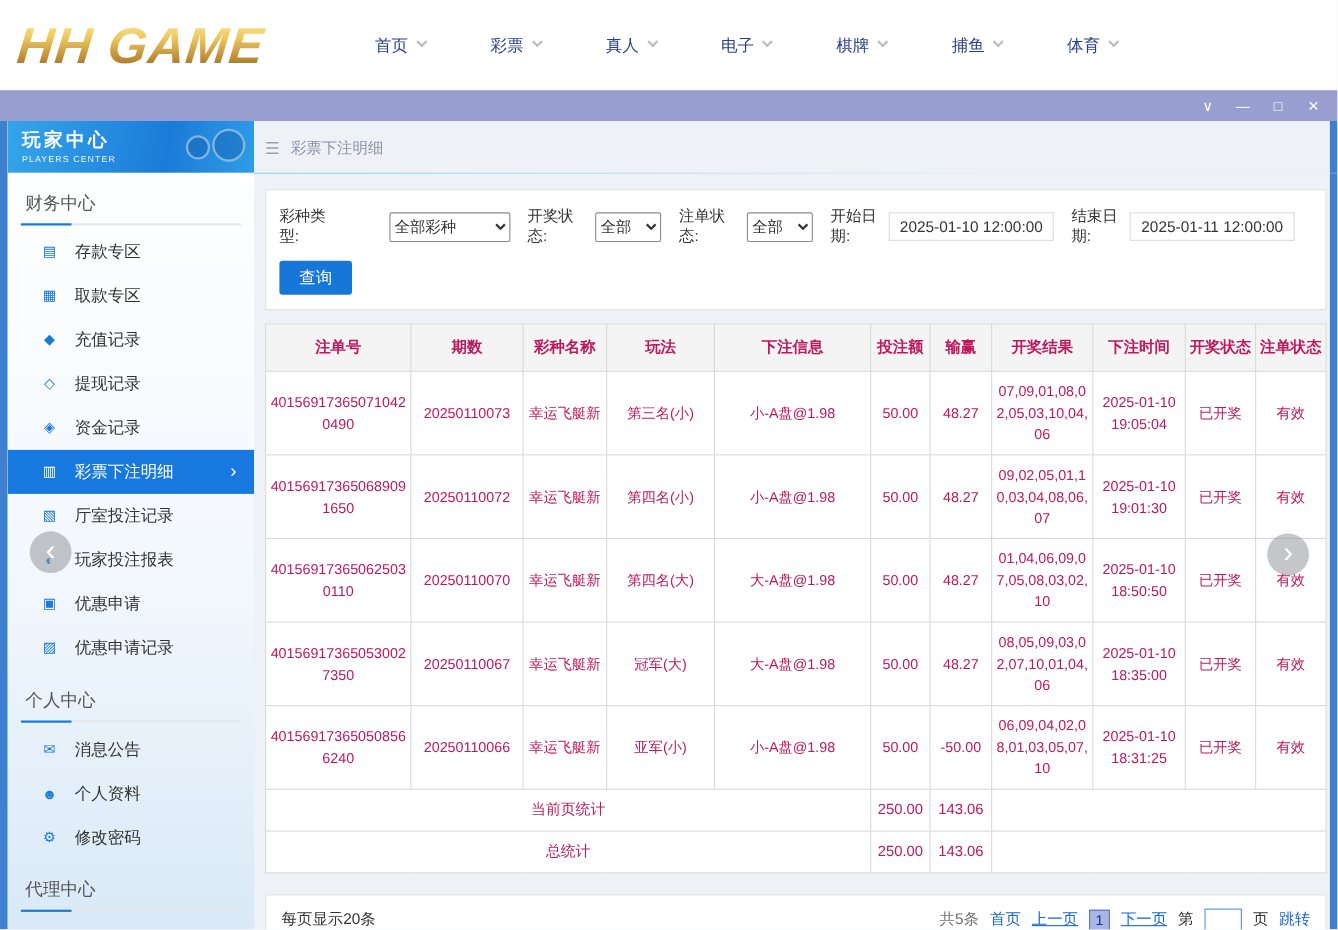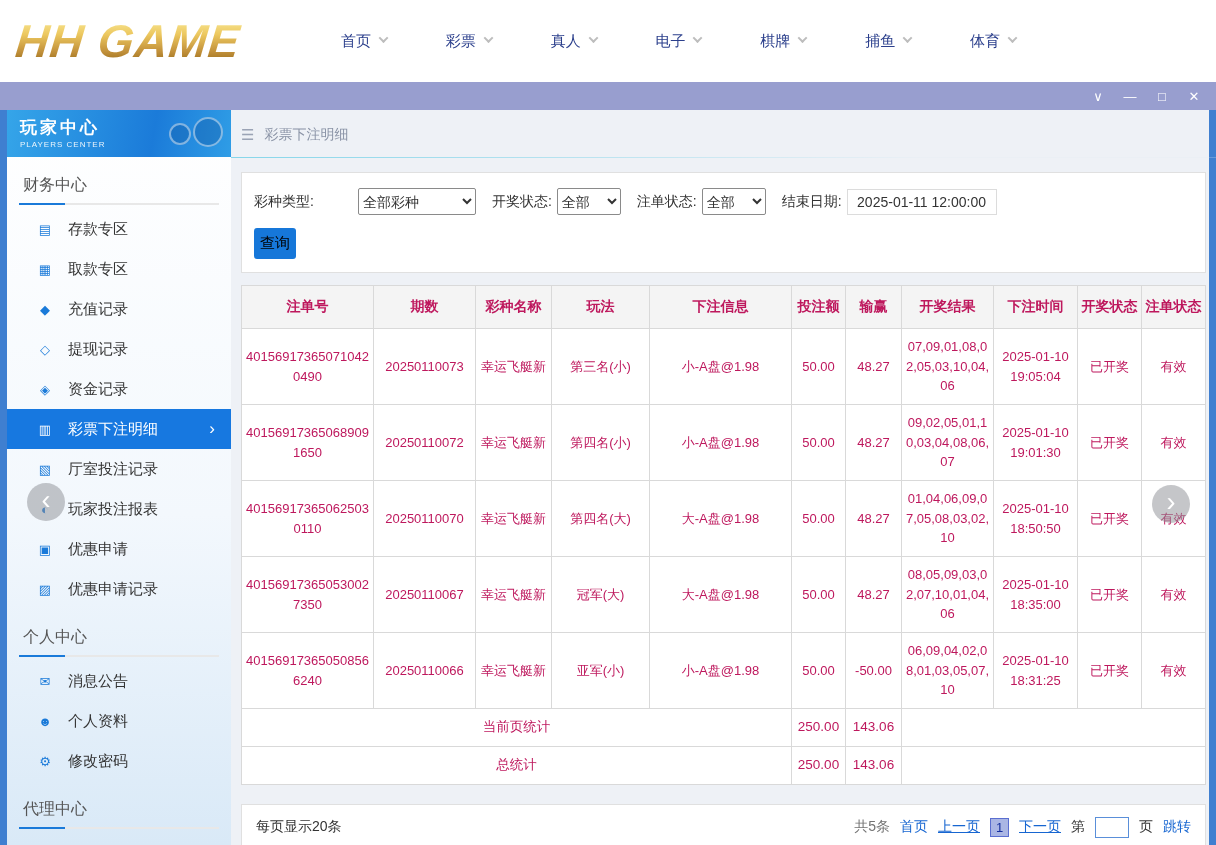--- a/index.html
+++ b/index.html
@@ -55,22 +55,22 @@
   .hamburger { font-size:15px; color:#9aa3b5; cursor:pointer; }
 
   .filters { background:#fff; border:1px solid #e0e0e0; padding:15px 12px 13px; }
   .frow { display:flex; align-items:center; font-size:14px; color:#333; }
   .fgroup { display:flex; align-items:center; gap:5px; margin-right:16px; }
   .sel { height:27px; border:1px solid #8a8a8a; border-radius:2px; font-size:14px; background:#fff;
          font-family:inherit; color:#333; }
   .w118 { width:118px;margin-left:39px; } .w64 { width:64px; }
   .din { height:26px; width:150px; border:1px solid #dcdcdc; font-size:14px; color:#333;
          text-align:center; font-family:inherit; }
-  .btn-search { margin-top:13px; background:#1677d9; color:#000000; border:none; border-radius:3px;
-                padding:6px 6px; font-size:15px; cursor:pointer; font-family:inherit; }
+  .btn-search { margin-top:13px; background:#1677d9; color:#ffffff; border:none; border-radius:3px;
+                padding:6px 18px; font-size:15px; cursor:pointer; font-family:inherit; }
 
   .tablewrap { margin-top:12px; background:#fff; }
   table { width:100%; border-collapse:collapse; table-layout:fixed; color:#be185d; background:#fff; }
   th { background:#f4f4f4; font-weight:bold; font-size:14px; padding:12px 2px; border:1px solid #d9d9d9; }
   td { border:1px solid #d9d9d9; text-align:center; padding:6px 3px; word-break:break-all;
        line-height:1.5; font-size:13px; }
   tr.datarow { height:76px; }
   tr.sumrow { height:38px; }
   tr.sumrow td { font-size:13.5px; }
 
@@ -218,20 +218,24 @@
             <label>彩种类型:</label>
             <select id="sel-lottery" class="sel w118"><option>全部彩种</option></select>
           </span>
           <span class="fgroup">
             <label>开奖状态:</label>
             <select id="sel-draw" class="sel w64"><option>全部</option></select>
           </span>
           <span class="fgroup">
             <label>注单状态:</label>
             <select id="sel-order" class="sel w64"><option>全部</option></select>
+          </span>
+          <span class="fgroup">
+            <label>开始日期:</label>
+            <input class="din" value="2025-01-10 12:00:00" style="">
           </span>
           <span class="fgroup">
             <label>结束日期:</label>
             <input class="din" value="2025-01-11 12:00:00" style="">
           </span>
         </div>
         <button class="btn-search">查询</button>
       </section>
 
       <section class="tablewrap">

